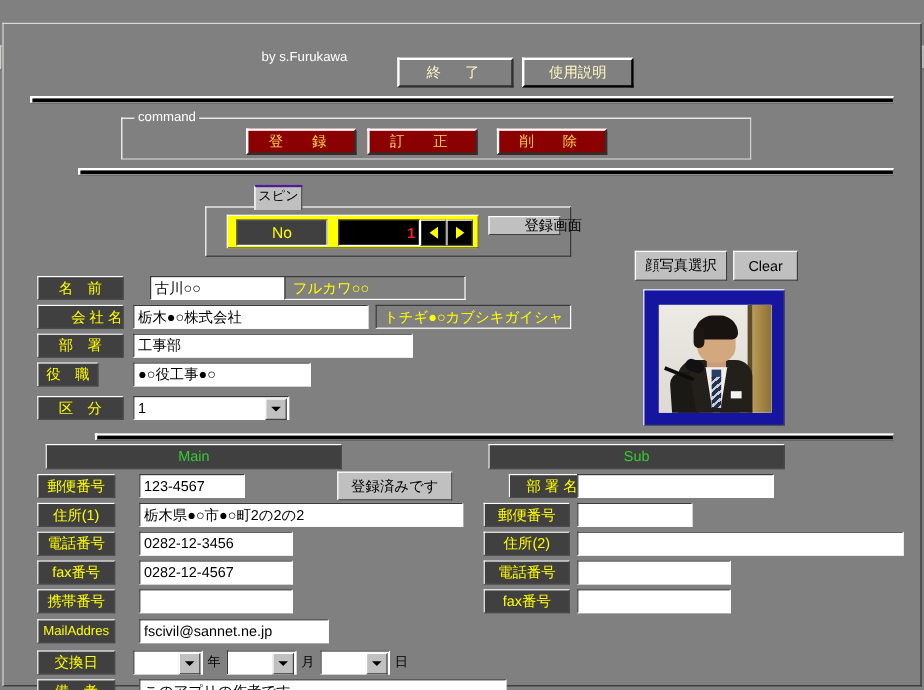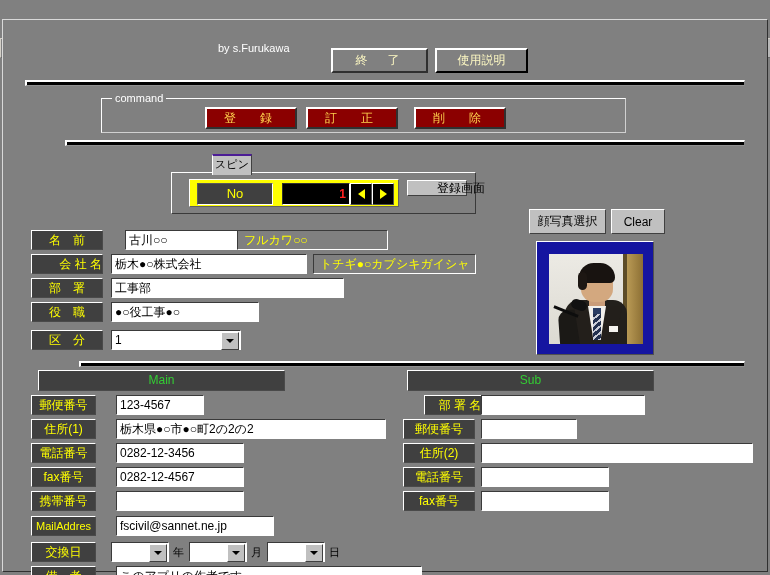--- a/index.html
+++ b/index.html
@@ -216,38 +216,39 @@
     <div class="abs txt" style="left:108px;top:210px;width:123px;margin-left:14px;">古川○○</div>
     <div class="abs kana" style="left:234px;top:210px;width:151px;">フルカワ○○</div>
 
     <div class="abs lbl" style="left:28px;top:234px;width:72px;text-align:right;">会 社 名</div>
     <div class="abs txt" style="left:108px;top:234px;width:196px;">栃木●○株式会社</div>
     <div class="abs kana" style="left:310px;top:234px;width:163px;">トチギ●○カブシキガイシャ</div>
 
     <div class="abs lbl" style="left:28px;top:258px;width:72px;">部　署</div>
     <div class="abs txt" style="left:108px;top:258px;width:233px;">工事部</div>
 
-    <div class="abs lbl" style="left:28px;top:282px;width:72px;">役　職</div>
+    <div class="abs lbl" style="left:28px;top:282px;width:51px;">役　職</div>
     <div class="abs txt" style="left:108px;top:282px;width:148px;">●○役工事●○</div>
 
     <div class="abs lbl" style="left:28px;top:310px;width:72px;">区　分</div>
     <div class="abs combo" style="left:108px;top:310px;width:130px;position:absolute;">
       <span>1</span>
       <span class="arrow">
           <i class="caret"></i>
         </span>
     </div>
 
     <div class="abs sep" style="left:76px;top:341px;width:666px;"></div>
 
     <div class="abs hdr" style="left:35px;top:350px;width:247px;">Main</div>
     <div class="abs hdr" style="left:404px;top:350px;width:247px;">Sub</div>
 
     <div class="abs lbl" style="left:28px;top:375px;width:65px;">郵便番号</div>
     <div class="abs txt" style="left:113px;top:375px;width:88px;">123-4567</div>
+    <div class="abs btn" style="left:278px;top:373px;width:96px;height:24px;border-width:1px;">登録済みです</div>
 
     <div class="abs lbl" style="left:28px;top:399px;width:65px;">住所(1)</div>
     <div class="abs txt" style="left:113px;top:399px;width:270px;">栃木県●○市●○町2の2の2</div>
 
     <div class="abs lbl" style="left:28px;top:423px;width:65px;">電話番号</div>
     <div class="abs txt" style="left:113px;top:423px;width:128px;">0282-12-3456</div>
 
     <div class="abs lbl" style="left:28px;top:447px;width:65px;">fax番号</div>
     <div class="abs txt" style="left:113px;top:447px;width:128px;">0282-12-4567</div>
 

